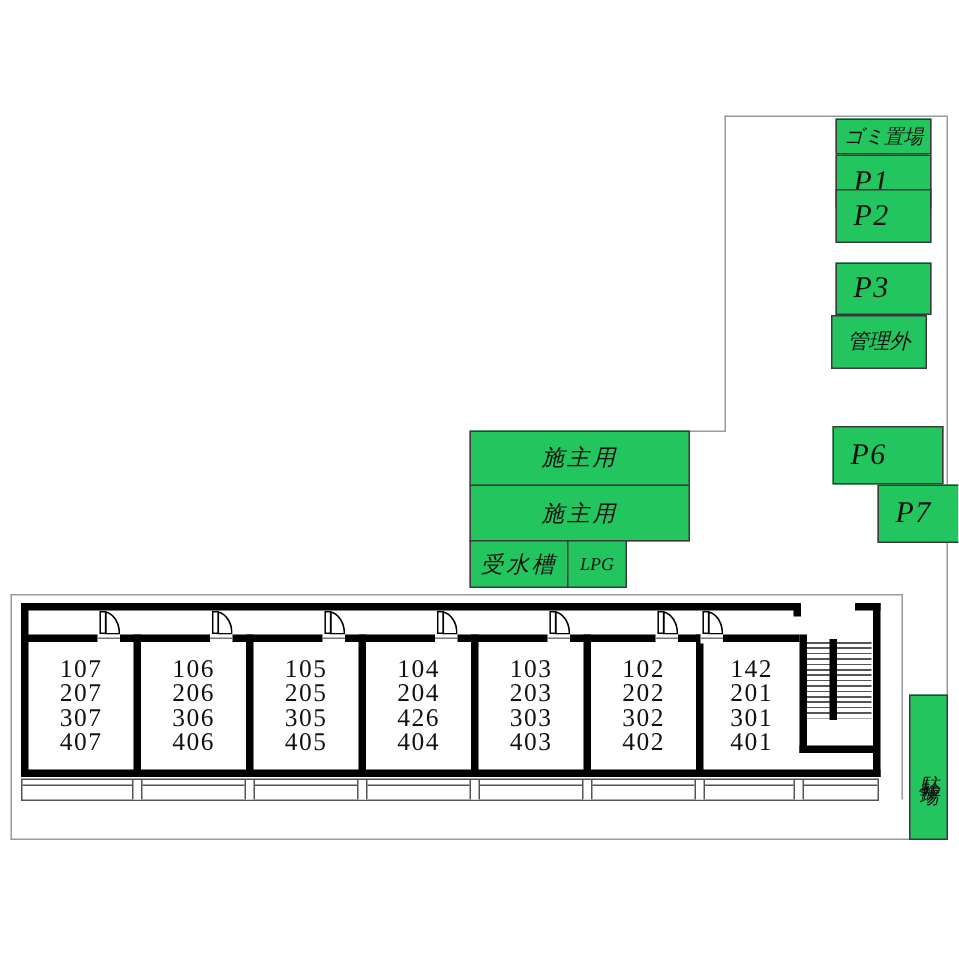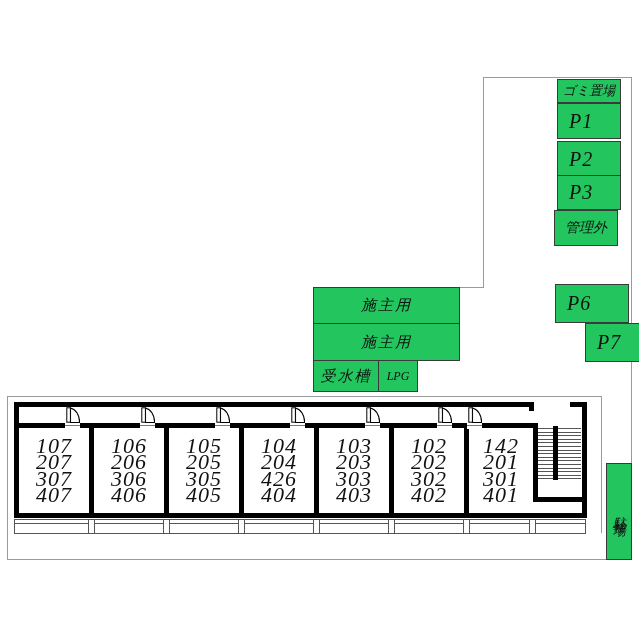--- a/index.html
+++ b/index.html
@@ -10,21 +10,21 @@
   .cell{position:absolute;background:#22c55e;border:1px solid #3a3a3a;box-sizing:border-box;
         display:flex;align-items:center;justify-content:center;}
   .cell.pleft{justify-content:flex-start;}
   .klabel{font-size:13px;font-style:italic;}
   .klabel2{font-size:14px;font-style:italic;}
   .olabel{font-size:15px;font-style:italic;letter-spacing:2px;}
   .plabel{font-size:20px;font-style:italic;padding-left:11px;letter-spacing:1px;}
   .lpglabel{font-size:12px;font-style:italic;}
   .vtext{writing-mode:vertical-rl;font-size:13px;font-style:italic;letter-spacing:4px;}
   .unit{position:absolute;display:flex;flex-direction:column;align-items:center;justify-content:center;
-        font-style:italic;font-size:22px;line-height:16.5px;letter-spacing:1px;}
+        font-size:17px;line-height:16.5px;letter-spacing:1px;}
   .balcony{position:absolute;border:1px solid #555;background:#fff;box-sizing:border-box;}
   .bdiv{position:absolute;border-left:1px solid #555;border-right:1px solid #555;box-sizing:border-box;background:#fff;}
   .treads{position:absolute;background:repeating-linear-gradient(to bottom,#555 0 1px,transparent 1px 3.6px);}
   .gap{position:absolute;background:#fff;}
   .gapline{position:absolute;background:#777;height:1px;}
   .door{position:absolute;width:14px;height:16px;}
 </style>
 </head>
 <body>
 
@@ -38,21 +38,21 @@
   <div class="bline" style="left:601px;top:396px;width:1px;height:137px;"></div>
   <div class="bline" style="left:7px;top:396px;width:1px;height:164px;"></div>
   <div class="bline" style="left:7px;top:559px;width:625px;height:1px;"></div>
 
   <div class="cell" style="left:557px;top:79px;width:64px;height:24px;">
     <span class="klabel">ゴミ置場</span>
   </div>
   <div class="cell pleft" style="left:557px;top:103px;width:64px;height:36px;">
     <span class="plabel">P1</span>
   </div>
-  <div class="cell pleft" style="left:557px;top:141px;width:64px;height:36px;">
+  <div class="cell pleft" style="left:557px;top:126px;width:64px;height:36px;">
     <span class="plabel">P2</span>
   </div>
   <div class="cell pleft" style="left:557px;top:175px;width:64px;height:35px;">
     <span class="plabel">P3</span>
   </div>
   <div class="cell" style="left:554px;top:210px;width:64px;height:36px;">
     <span class="klabel2">管理外</span>
   </div>
   <div class="cell pleft" style="left:555px;top:284px;width:74px;height:39px;">
     <span class="plabel">P6</span>

